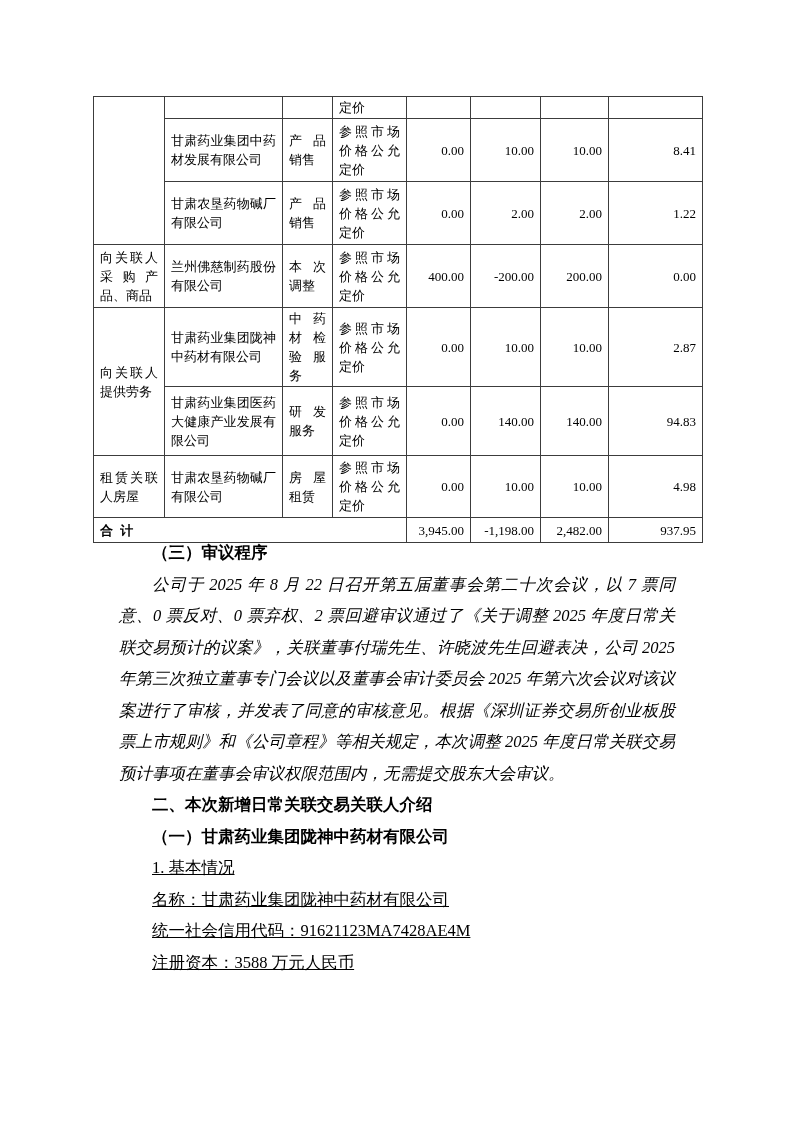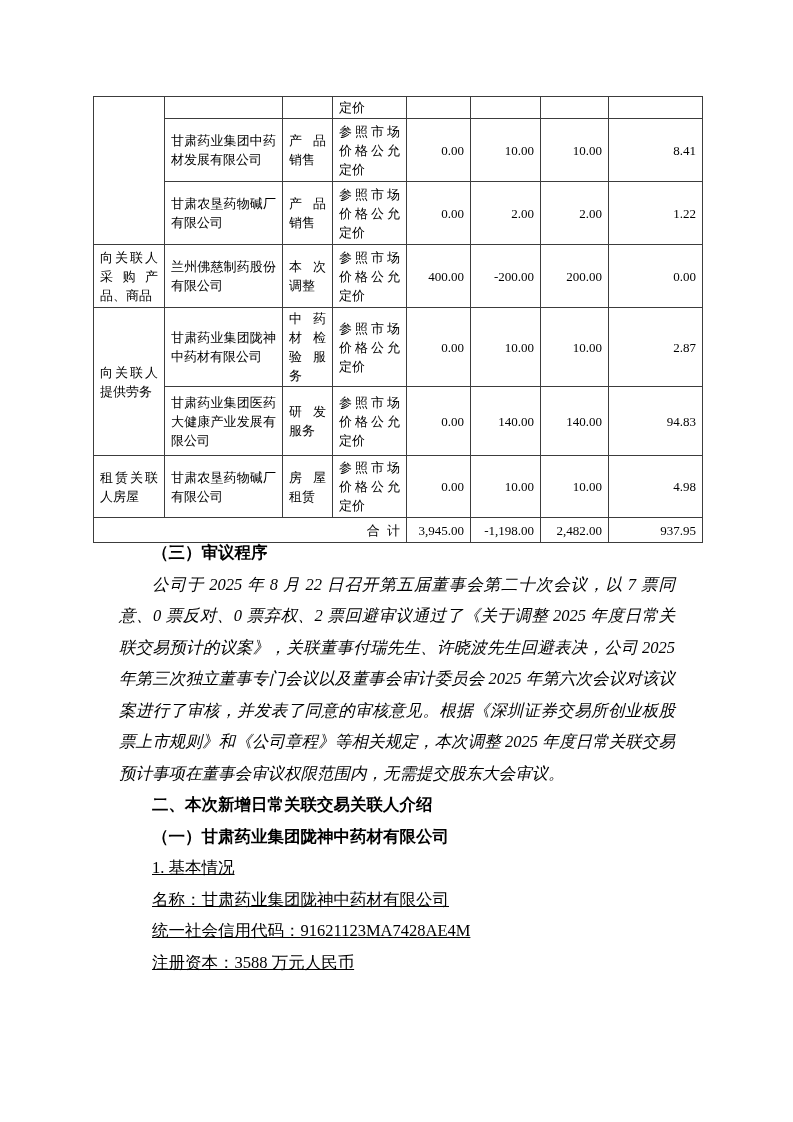--- a/index.html
+++ b/index.html
@@ -32,21 +32,21 @@
   td.cjk  { text-align:justify; }
   td.num  { text-align:right; padding:1px 2px; }
   tr.r0 td { height:19px; }
   tr.r1 td { height:60px; }
   tr.r2 td { height:60px; }
   tr.r3 td { height:60px; }
   tr.r4 td { height:60px; }
   tr.r5 td { height:66px; }
   tr.r6 td { height:59px; }
   tr.rt td { height:22px; }
-  td.total-label { text-align:right; font-weight:normal; word-spacing:4px; }
+  td.total-label { text-align:left; font-weight:bold; word-spacing:4px; }
 
   
   .doc-text {
     position:absolute;
     left:119px; top:521px;
     width:556px;
     font-size:16.5px;
     line-height:31.5px;
     margin-top:16px;
   }

